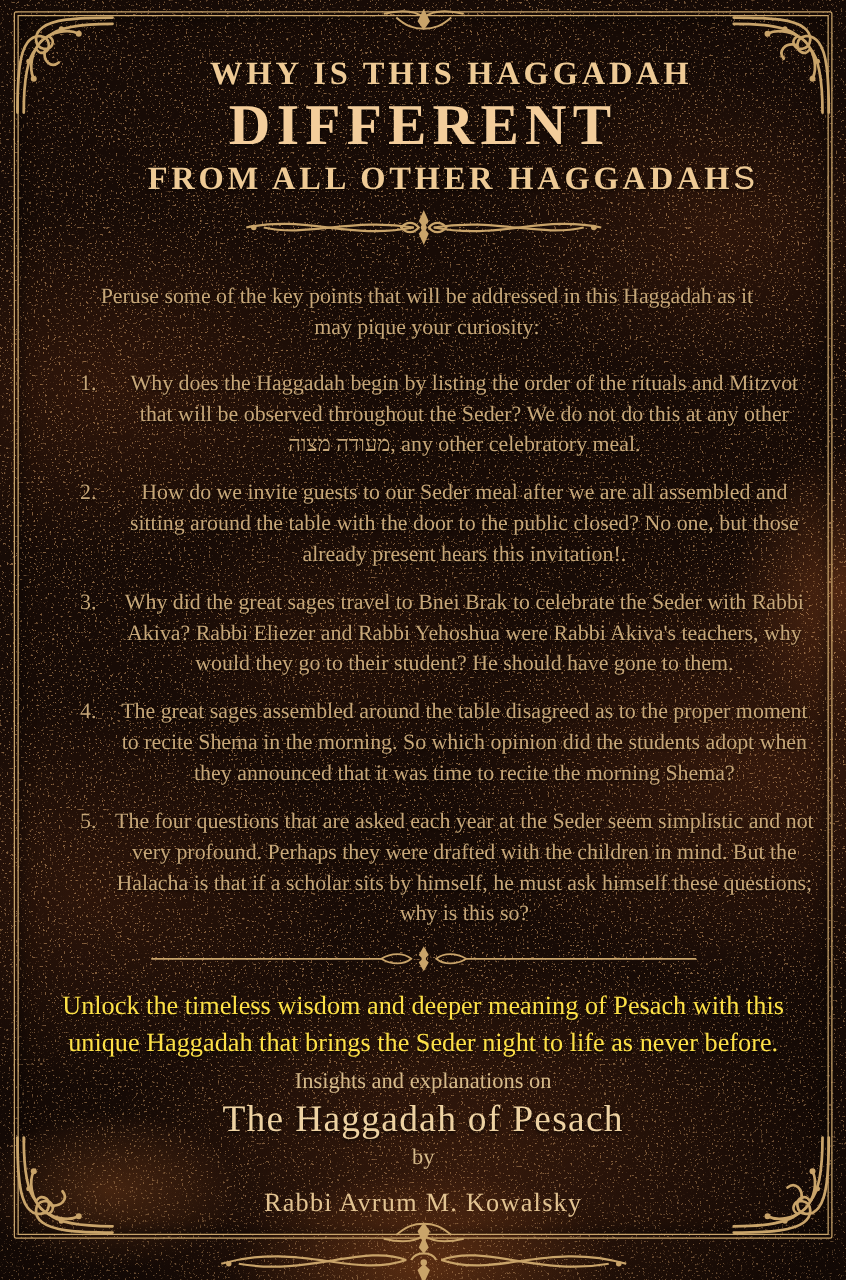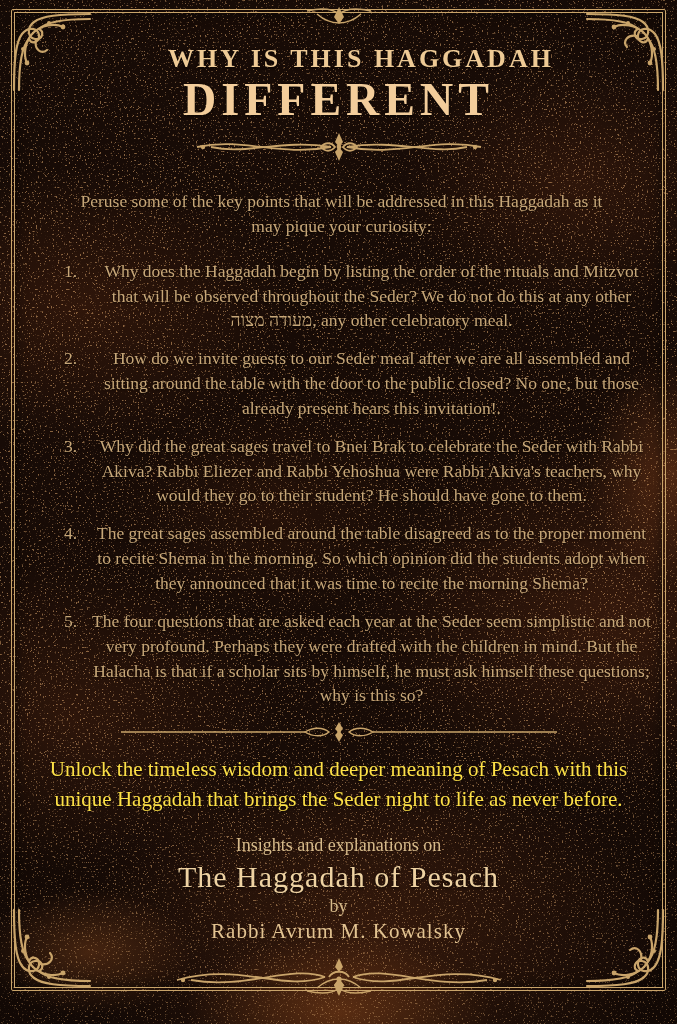--- a/index.html
+++ b/index.html
@@ -76,25 +76,25 @@
                  text-shadow: 0 1px 2px rgba(0,0,0,0.7); }
   ol.points .num { width: 26px; flex: 0 0 26px; }
   ol.points .txt { flex: 1; text-align: center; }
 
   .divider2 { display: block; margin: 10px auto 0 auto; color: var(--ornament-gold, #c9a46a); }
 
   .tagline {
     margin: 12px 36px 0 36px; font-size: 21px; line-height: 1.42;
     color: #fde047; text-shadow: 0 1px 2px rgba(0,0,0,0.7);
   }
-  .credit-pre { margin-top: 20px; font-size: 18px; color: #d6ba8a; }
+  .credit-pre { margin-top: 4px; font-size: 18px; color: #d6ba8a; }
   .book-title { margin-top: 4px; font-size: 30px; color: #eed2a2; letter-spacing: 1px;
                 text-shadow: 0 1px 3px rgba(0,0,0,0.8); }
   .by { margin-top: 2px; font-size: 18px; color: #d6ba8a; }
-  .author { margin-top: 2px; font-size: 21px; letter-spacing: 1px; color: #e2c391; }
+  .author { margin-top: 14px; font-size: 21px; letter-spacing: 1px; color: #e2c391; }
 
   .footer-flourish { display: block; margin: 10px auto 0 auto; color: var(--ornament-gold, #c9a46a); }
 </style>
 </head>
 <body>
 
 <svg class="texture" width="677" height="1024">
   <defs>
     <filter id="speck" x="0" y="0" width="100%" height="100%">
       <feTurbulence type="fractalNoise" baseFrequency="0.55" numOctaves="3" seed="7"></feTurbulence>
@@ -184,20 +184,21 @@
     <path d="M28 7 C45 3 54 5 60 10 C66 5 75 3 92 7"></path>
     <path d="M38 10 c8 7 14 9 22 9 c8 0 14 -2 22 -9"></path>
   </g>
   <path d="M60 3 l5 10 -5 7 -5 -7 z" fill="currentColor"></path>
 </svg>
 
 <div class="page">
 
   <div class="t-line1">WHY IS THIS HAGGADAH</div>
   <div class="t-line2">DIFFERENT</div>
+  <div class="t-line3"><span>FROM ALL OTHER HAGGADAH</span><span class="suffix">S</span></div>
 
   <svg class="divider1" width="300" height="32" viewBox="0 0 300 32">
     <g fill="none" stroke="currentColor" stroke-width="1.8">
       <path d="M8 16 C55 6 90 26 142 16"></path>
       <path d="M292 16 C245 6 210 26 158 16"></path>
       <path d="M22 16 C58 24 92 8 142 16"></path>
       <path d="M278 16 C242 24 208 8 158 16"></path>
       <path d="M132 16 c4 -5 10 -5 14 0 c-4 5 -10 5 -14 0 Z"></path>
       <path d="M168 16 c-4 -5 -10 -5 -14 0 c4 5 10 5 14 0 Z"></path>
     </g>

